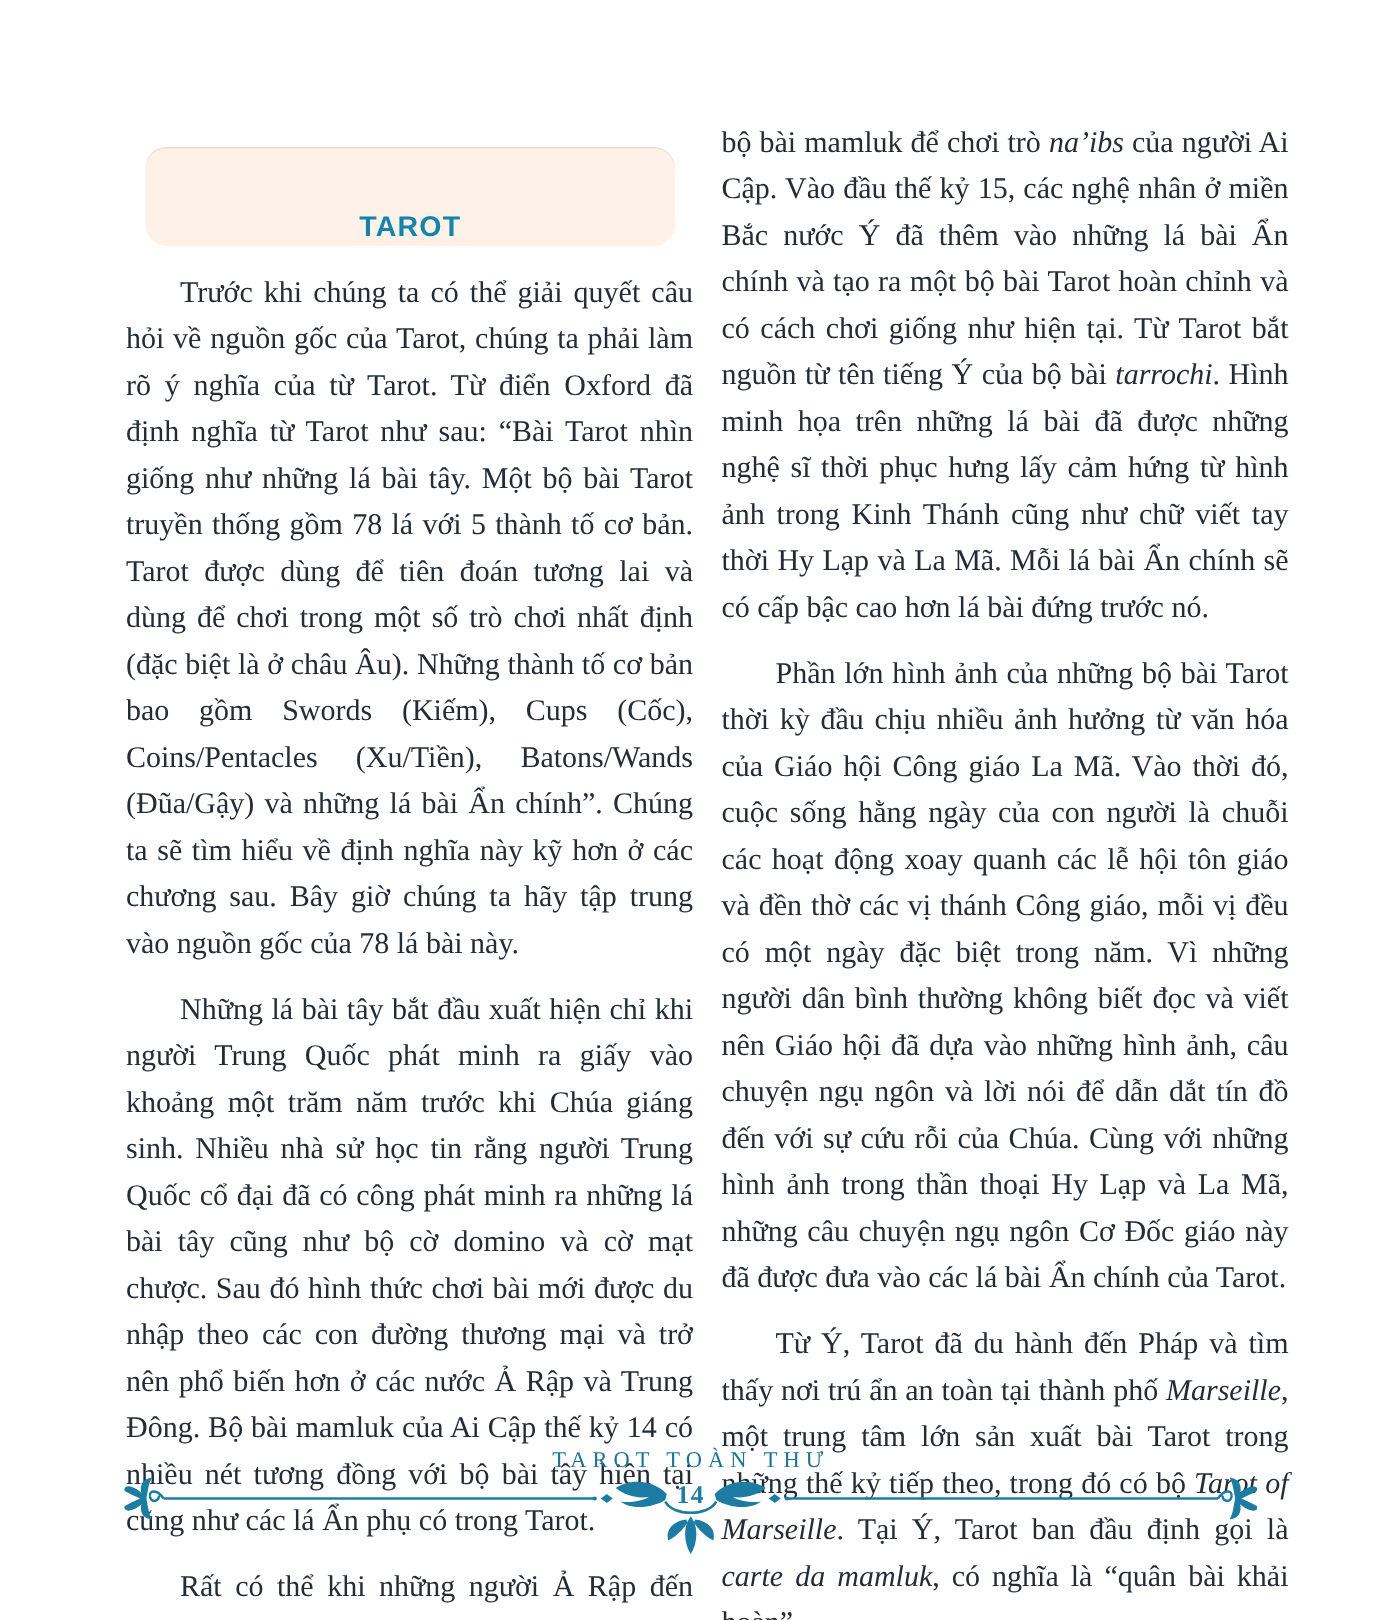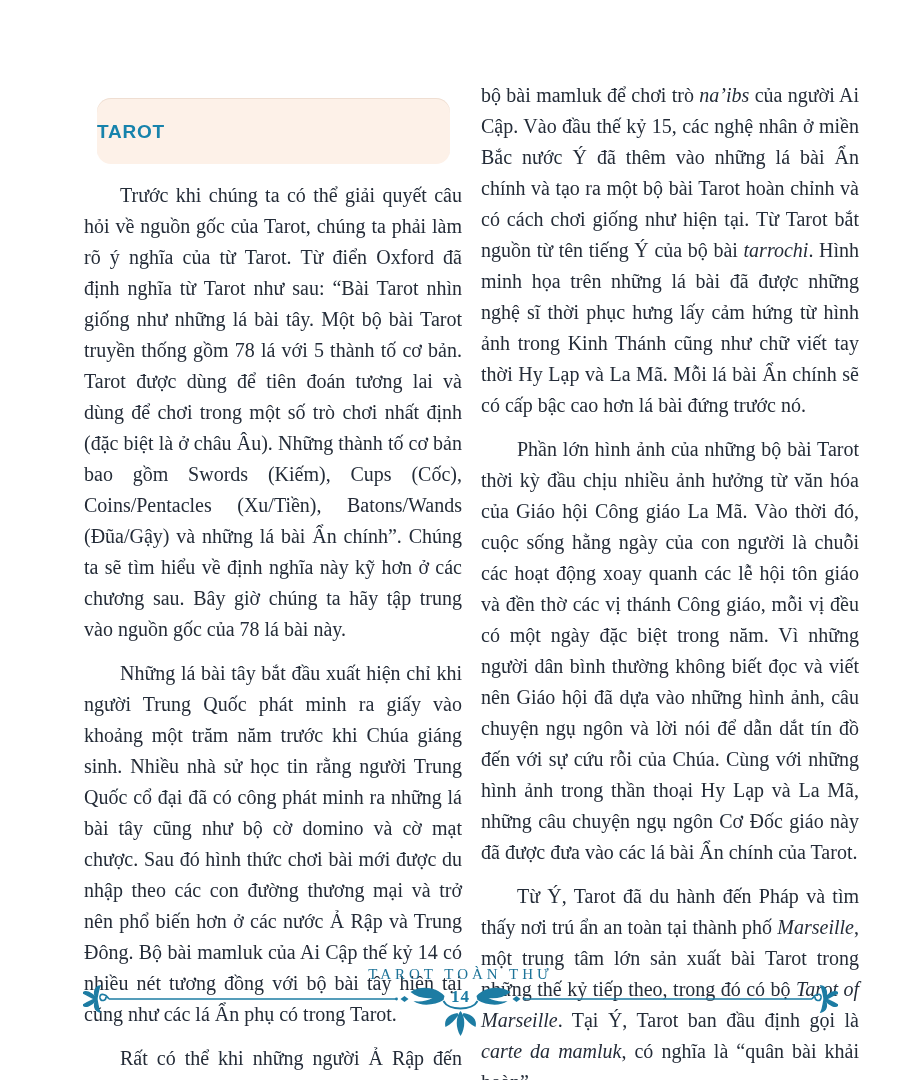--- a/index.html
+++ b/index.html
@@ -11,22 +11,22 @@
     overflow: hidden;
   }
 
   
   .title-box {
     position: absolute;
     left: 97px; top: 98px;
     width: 353px; height: 66px;
     background: #fdf1e8;
     border-radius: 14px;
-    display: flex; flex-direction: row;
-    justify-content: flex-start; align-items: center;
+    display: flex; flex-direction: column;
+    justify-content: flex-end; align-items: center;
     box-shadow: 0 1px 0 rgba(230,210,195,0.6) inset;
   }
   .title-line {
     font-family: "Liberation Sans", sans-serif;
     font-weight: bold;
     color: #1783ac;
     font-size: 19px;
     line-height: 25px;
     letter-spacing: 0.8px;
     white-space: nowrap;

